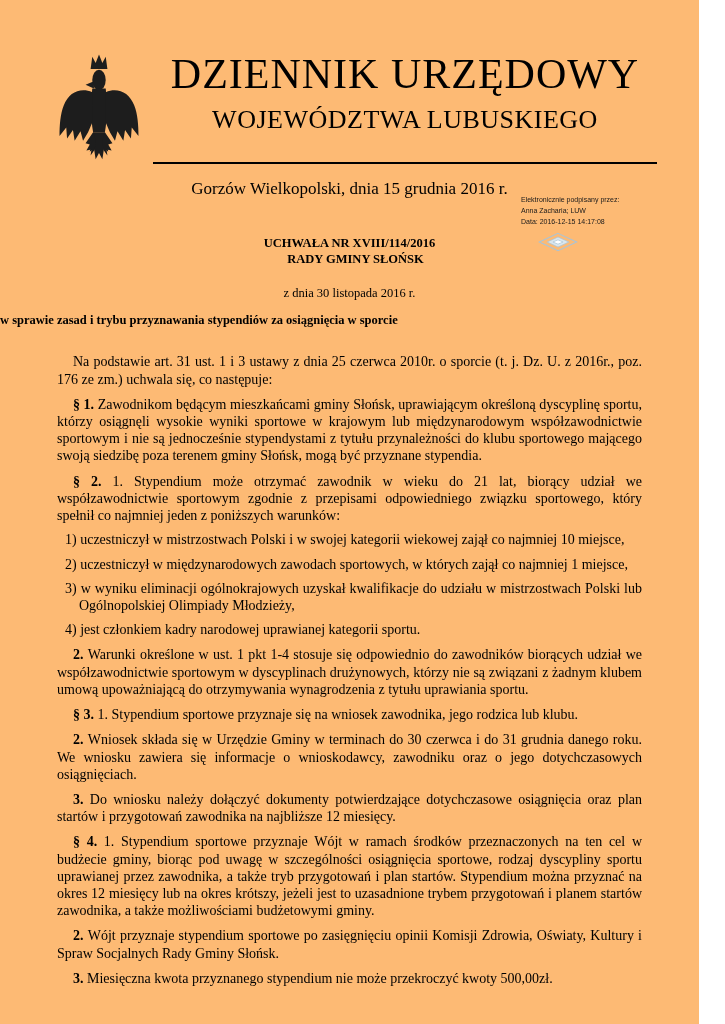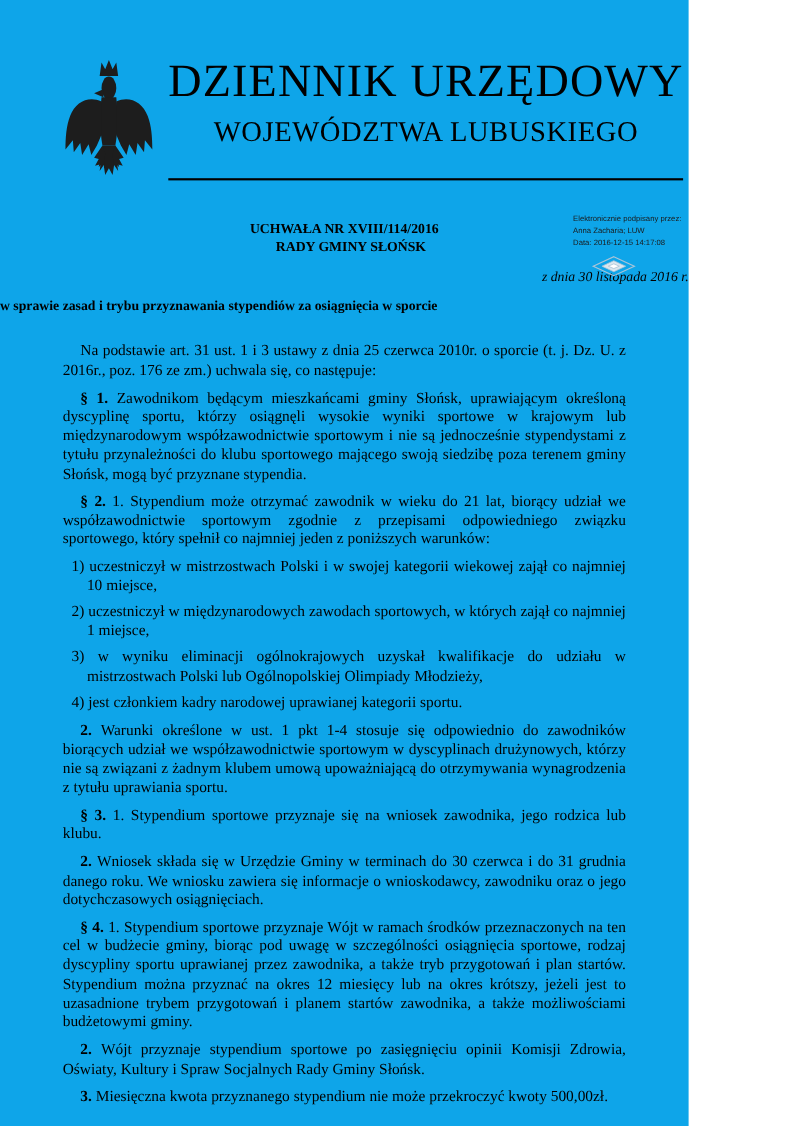--- a/index.html
+++ b/index.html
@@ -1,19 +1,19 @@
 <!DOCTYPE html>
 <html lang="pl"><head>
 <meta charset="utf-8">
 <style>
   html, body { margin: 0; padding: 0; background: #ffffff; }
   .page {
     position: relative;
-    width: 626px; height: 1024px;
-    background: #0ea5e9;
+    width: 699px; height: 1024px;
+    background: #fdba74;
     color: #000;
     font-family: "Liberation Serif", "DejaVu Serif", serif;
     overflow: hidden;
   }
 
   
   .masthead { display: flex; align-items: flex-start; padding: 52px 42px 0 57px; }
   .emblem { flex: 0 0 auto; width: 84px; }
   .emblem svg { display: block; width: 84px; height: 112px; }
   .masthead-text { flex: 1; text-align: center; padding-left: 12px; }
@@ -28,21 +28,21 @@
   .esign {
     position: absolute; left: 521px; top: 194px;
     font-family: "Liberation Sans", "DejaVu Sans", sans-serif;
     font-size: 7px; line-height: 1.6; color: #1a1a1a; text-align: left;
   }
   .seal { margin: 3px 0 0 14px; display: block; }
 
   
   .act-number    { margin-top: 37px; text-align: center; font-weight: bold; font-size: 12.5px; line-height: 1.25; }
   .act-authority { text-align: center; font-weight: bold; font-size: 12.5px; line-height: 1.25; padding-left: 12px; }
-  .act-date      { margin-top: 12px; text-align: right; font-size: 12.5px; font-style: italic; }
+  .act-date      { margin-top: 19px; text-align: center; font-size: 12.5px; }
   .act-subject   { margin-top: 12px; text-align: left; font-weight: bold; font-size: 12.5px; }
 
   
   .doc-body { margin: 25px 57px 0 57px; font-size: 14px; line-height: 1.23; text-align: justify; }
   .para { margin: 8px 0 0 0; text-indent: 16px; }
   .para .lead { font-weight: bold; }
   .list-item { margin: 7px 0 0 8px; padding-left: 14px; text-indent: -14px; }
 </style>
 </head>
 <body>
@@ -65,20 +65,21 @@
         </g>
       </svg>
     </div>
     <div class="masthead-text">
       <div class="journal-title">DZIENNIK URZĘDOWY</div>
       <div class="journal-subtitle">WOJEWÓDZTWA LUBUSKIEGO</div>
       <div class="divider"></div>
     </div>
   </header>
 
+  <div class="dateline">Gorzów Wielkopolski, dnia 15 grudnia 2016 r.</div>
 
   <div class="esign">
     <div>Elektronicznie podpisany przez:</div>
     <div>Anna Zacharia; LUW</div>
     <div>Data: 2016-12-15 14:17:08</div>
     <svg class="seal" width="46" height="22" viewBox="0 0 64 28">
       <path d="M32 2 L58 14 L32 26 L6 14 Z" fill="none" stroke="#a9c4d7" stroke-width="1.5"></path>
       <path d="M32 7 L47 14 L32 21 L17 14 Z" fill="#d9e6ee" stroke="#a9c4d7" stroke-width="1"></path>
       <path d="M32 11 L39 14 L32 17 L25 14 Z" fill="#ffffff" stroke="#a9c4d7" stroke-width="1"></path>
     </svg>
@@ -102,20 +103,21 @@
       <p class="list-item"><span>2) </span><span>uczestniczył w międzynarodowych zawodach sportowych, w których zajął co najmniej 1 miejsce,</span></p>
       <p class="list-item"><span>3) </span><span>w wyniku eliminacji ogólnokrajowych uzyskał kwalifikacje do udziału w mistrzostwach Polski lub Ogólnopolskiej Olimpiady Młodzieży,</span></p>
       <p class="list-item"><span>4) </span><span>jest członkiem kadry narodowej uprawianej kategorii sportu.</span></p>
 
       <p class="para"><b class="lead">2. </b><span>Warunki określone w ust. 1 pkt 1-4 stosuje się odpowiednio do zawodników biorących udział we współzawodnictwie sportowym w dyscyplinach drużynowych, którzy nie są związani z żadnym klubem umową upoważniającą do otrzymywania wynagrodzenia z tytułu uprawiania sportu.</span></p>
 
       <p class="para"><b class="lead">§ 3. </b><span>1. Stypendium sportowe przyznaje się na wniosek zawodnika, jego rodzica lub klubu.</span></p>
 
       <p class="para"><b class="lead">2. </b><span>Wniosek składa się w Urzędzie Gminy w terminach do 30 czerwca i do 31 grudnia danego roku. We wniosku zawiera się informacje o wnioskodawcy, zawodniku oraz o jego dotychczasowych osiągnięciach.</span></p>
 
+      <p class="para"><b class="lead">3. </b><span>Do wniosku należy dołączyć dokumenty potwierdzające dotychczasowe osiągnięcia oraz plan startów i przygotowań zawodnika na najbliższe 12 miesięcy.</span></p>
 
       <p class="para"><b class="lead">§ 4. </b><span>1. Stypendium sportowe przyznaje Wójt w ramach środków przeznaczonych na ten cel w budżecie gminy, biorąc pod uwagę w szczególności osiągnięcia sportowe, rodzaj dyscypliny sportu uprawianej przez zawodnika, a także tryb przygotowań i plan startów. Stypendium można przyznać na okres 12 miesięcy lub na okres krótszy, jeżeli jest to uzasadnione trybem przygotowań i planem startów zawodnika, a także możliwościami budżetowymi gminy.</span></p>
 
       <p class="para"><b class="lead">2. </b><span>Wójt przyznaje stypendium sportowe po zasięgnięciu opinii Komisji Zdrowia, Oświaty, Kultury i Spraw Socjalnych Rady Gminy Słońsk.</span></p>
 
       <p class="para"><b class="lead">3. </b><span>Miesięczna kwota przyznanego stypendium nie może przekroczyć kwoty 500,00zł.</span></p>
     </div>
   </main>
 
 </div>

